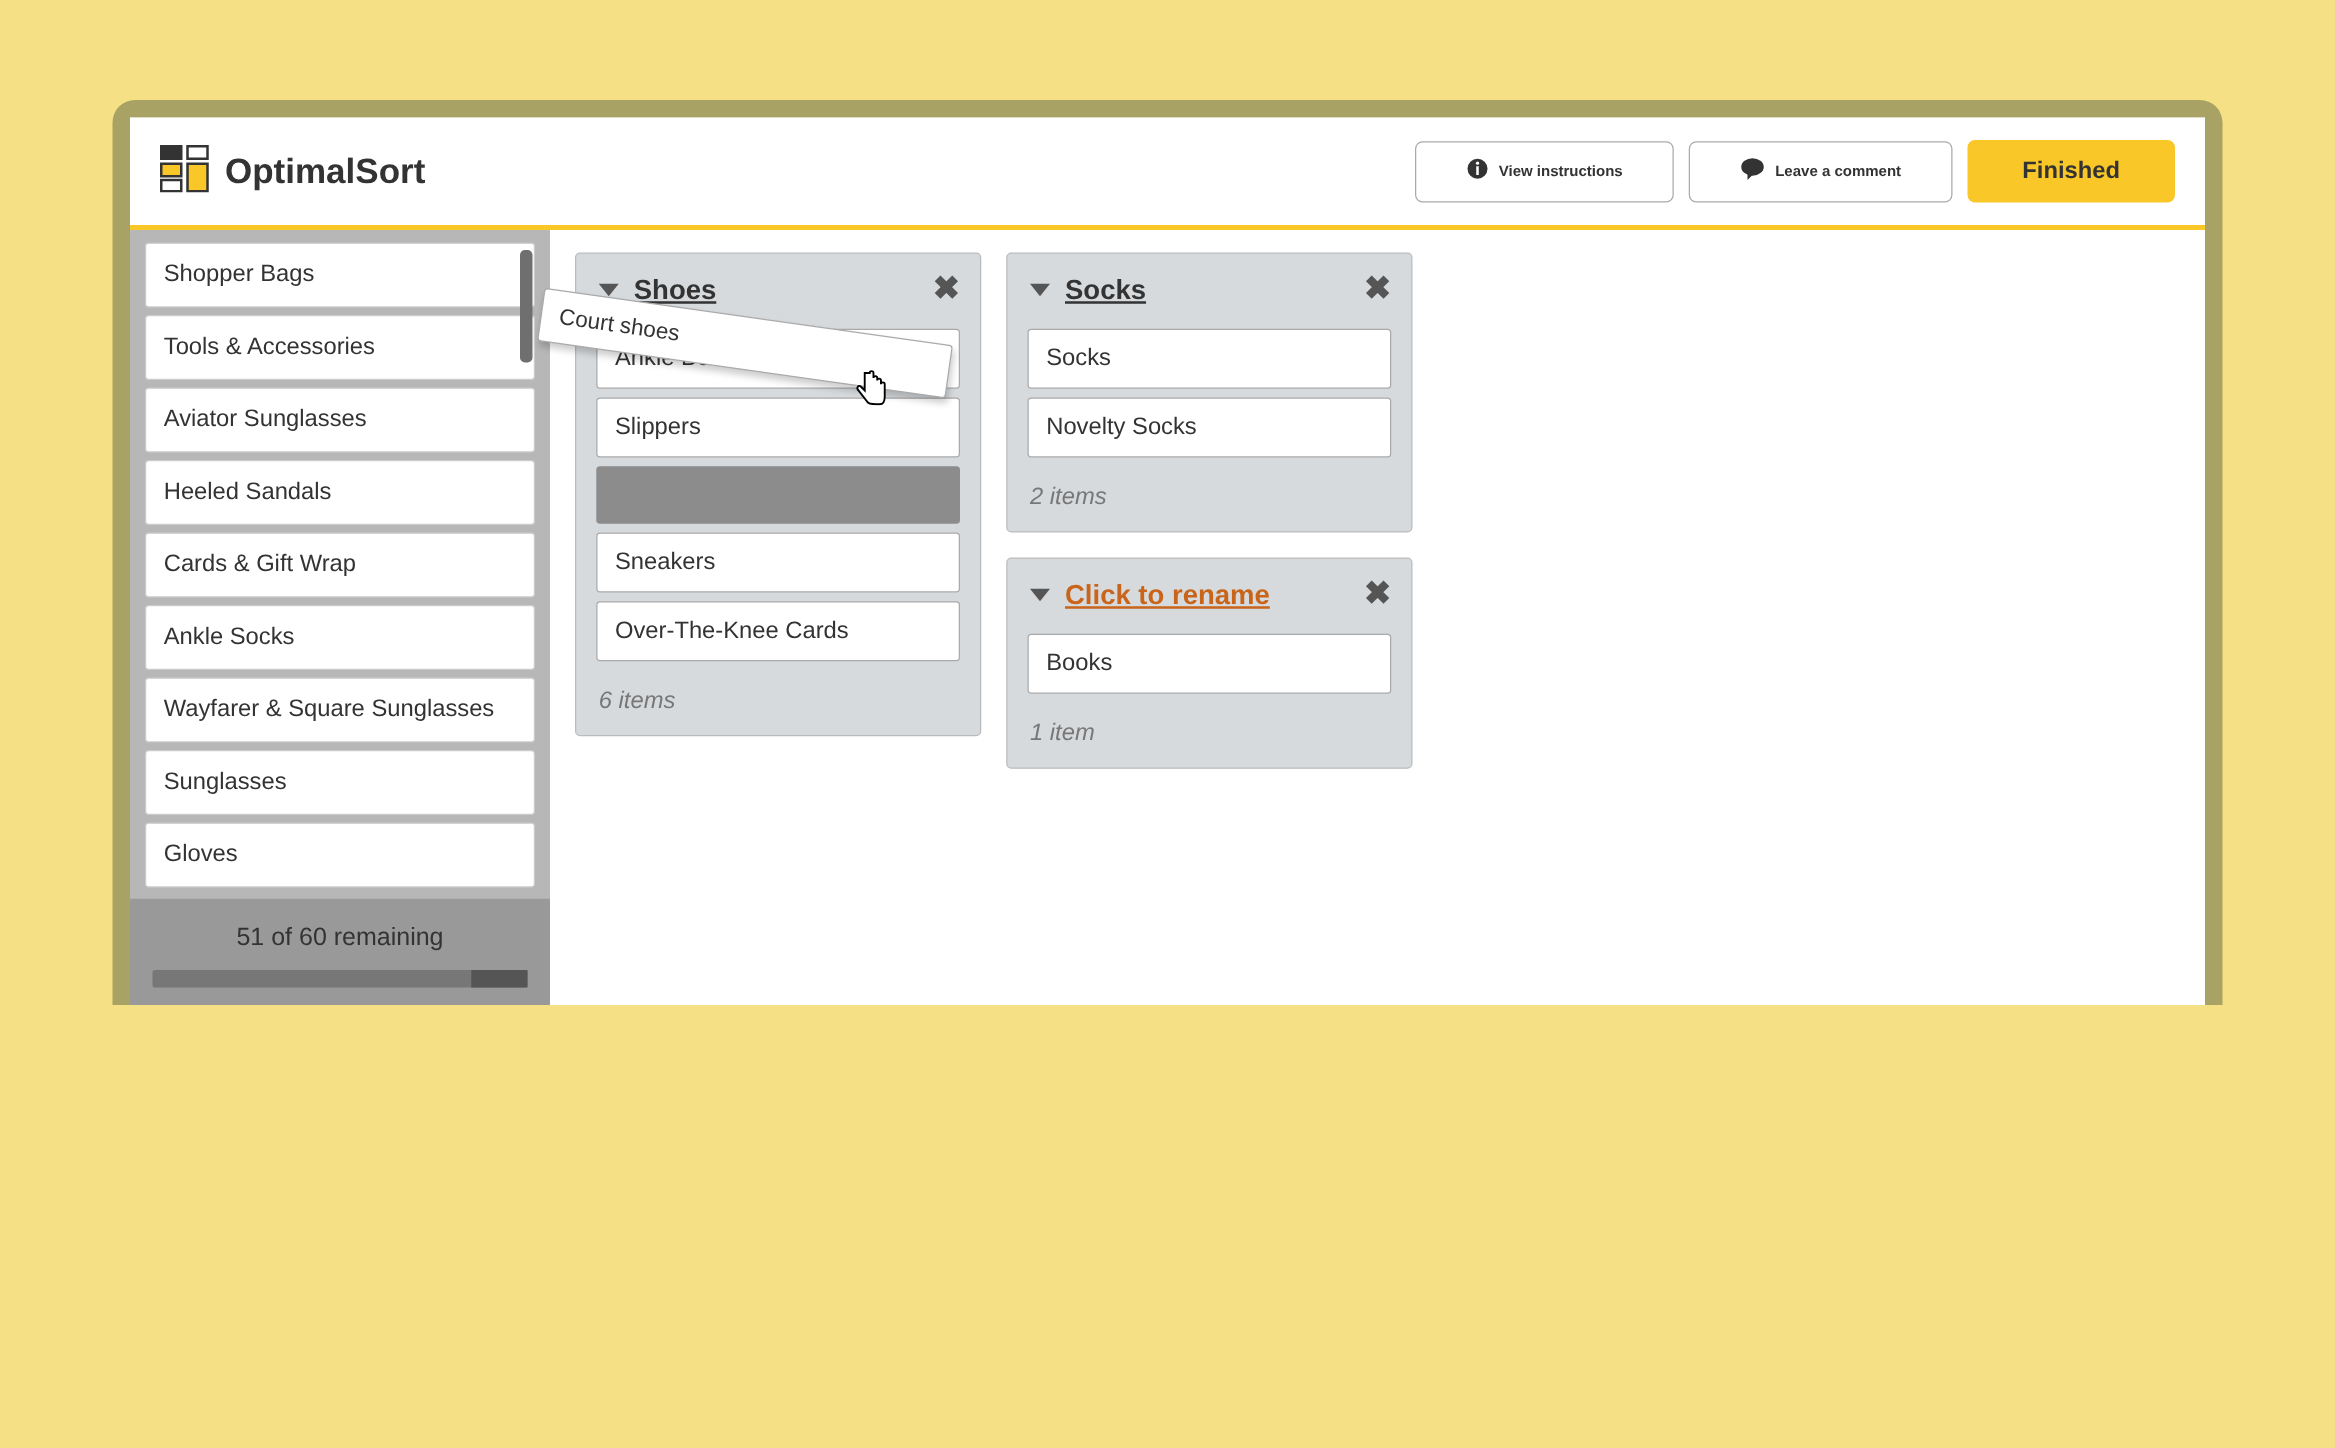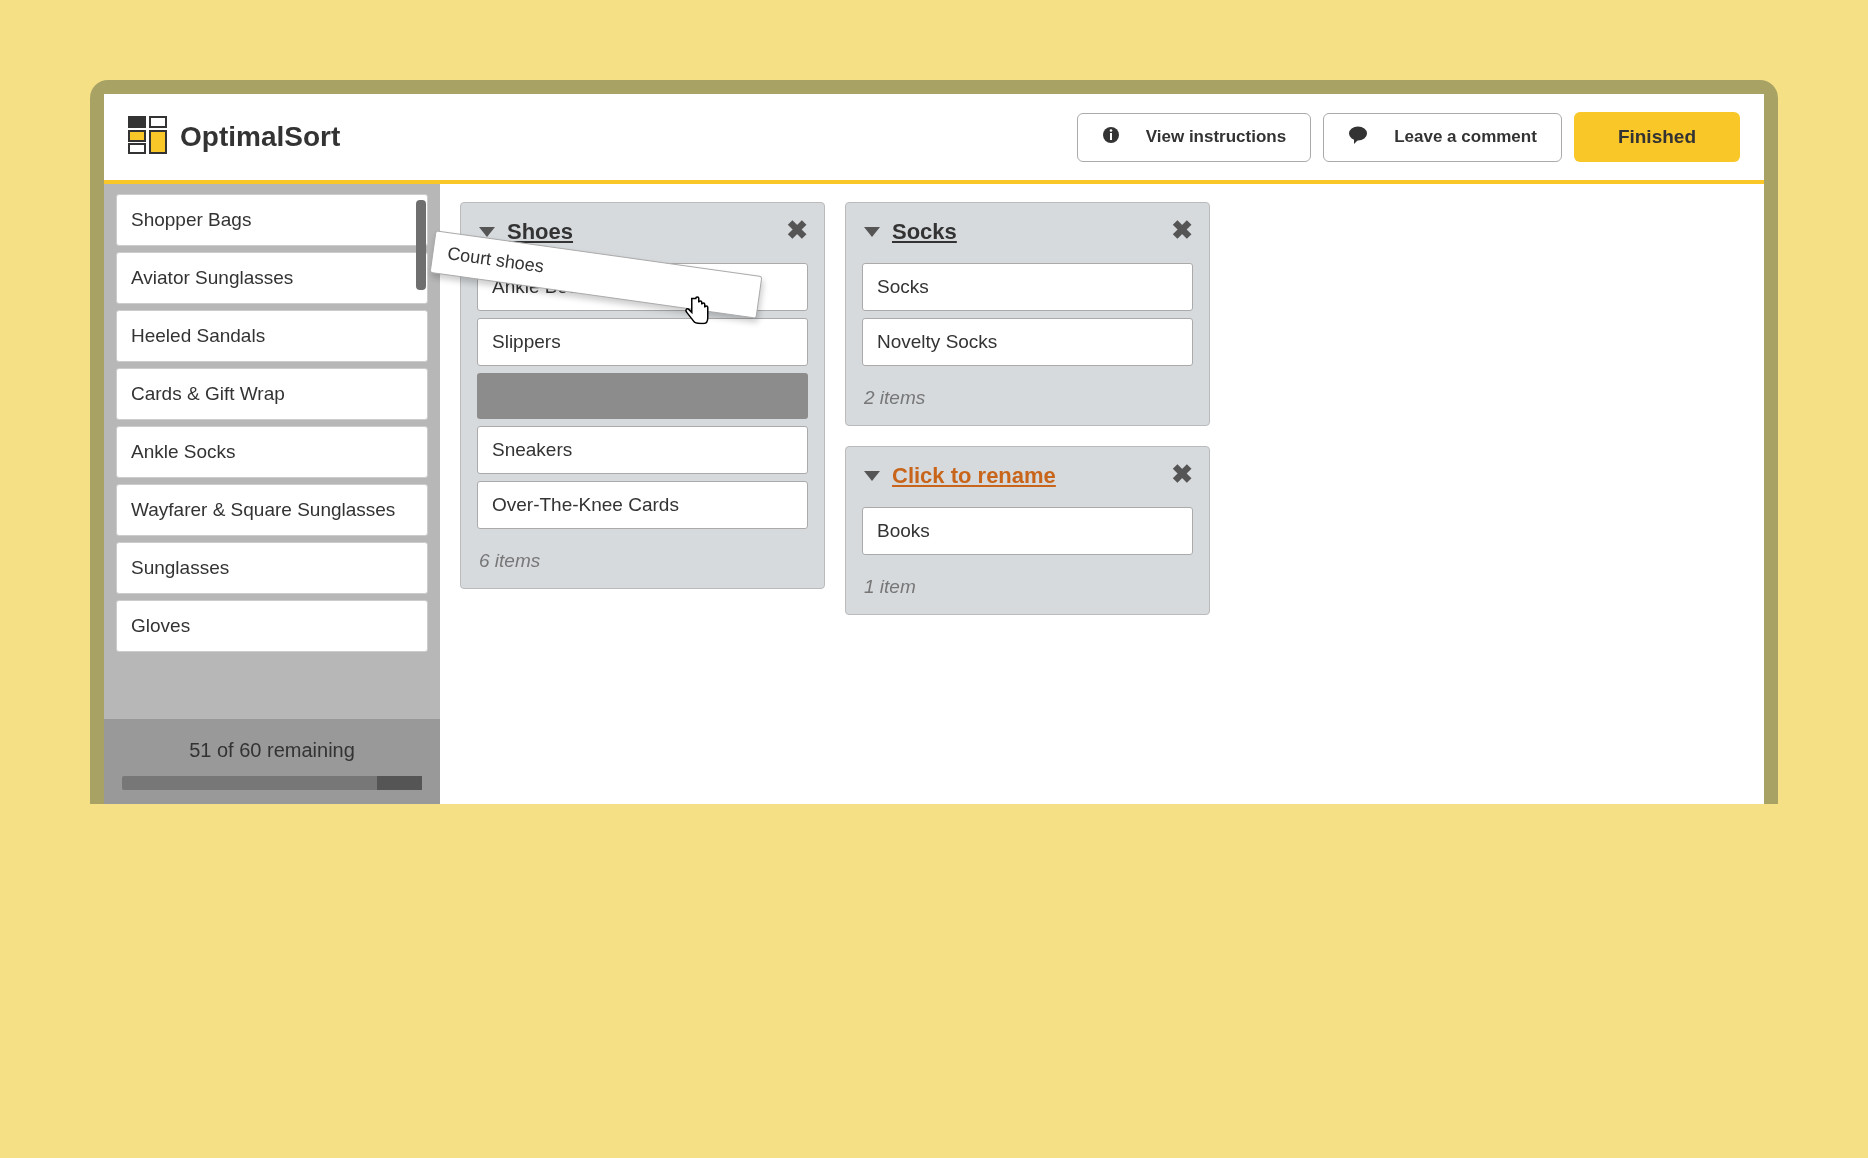--- a/index.html
+++ b/index.html
@@ -47,26 +47,26 @@
       color: #333;
     }
     .header-actions {
       display: flex;
       align-items: center;
       gap: 12px;
     }
     .btn-outline {
       display: flex;
       align-items: center;
-      gap: 26px;
-      padding: 12px 24px;
+      gap: 8px;
+      padding: 12px 40px;
       background: #fff;
       border: 1px solid #aaa;
       border-radius: 6px;
-      font-size: 17px;
+      font-size: 12px;
       font-weight: 600;
       color: #333;
       cursor: pointer;
     }
     .btn-primary {
       padding: 14px 44px;
       background: #f9c728;
       border: none;
       border-radius: 6px;
       font-size: 19px;
@@ -140,21 +140,21 @@
       flex: 1;
       display: flex;
       gap: 20px;
       padding: 18px 20px;
       align-items: flex-start;
     }
     .category-column {
       display: flex;
       flex-direction: column;
       gap: 20px;
-      width: 365px;
+      width: 325px;
     }
     .category {
       background: #d6dadd;
       border: 1px solid #bbb;
       border-radius: 4px;
       position: relative;
     }
     .category-header {
       display: flex;
       align-items: center;
@@ -286,20 +286,21 @@
         </button>
       </div>
     </div>
 
     <div class="workspace">
 
       <div class="sidebar">
         <div class="card-list">
           <div class="scrollbar-track"></div>
           <div class="card-item">Shopper Bags</div>
+          <div class="card-item">Tools &amp; Accessories</div>
           <div class="card-item">Aviator Sunglasses</div>
           <div class="card-item">Heeled Sandals</div>
           <div class="card-item">Cards &amp; Gift Wrap</div>
           <div class="card-item">Ankle Socks</div>
           <div class="card-item">Wayfarer &amp; Square Sunglasses</div>
           <div class="card-item">Sunglasses</div>
           <div class="card-item">Gloves</div>
         </div>
         <div class="sidebar-footer">
           <div class="remaining-text">51 of 60 remaining</div>

